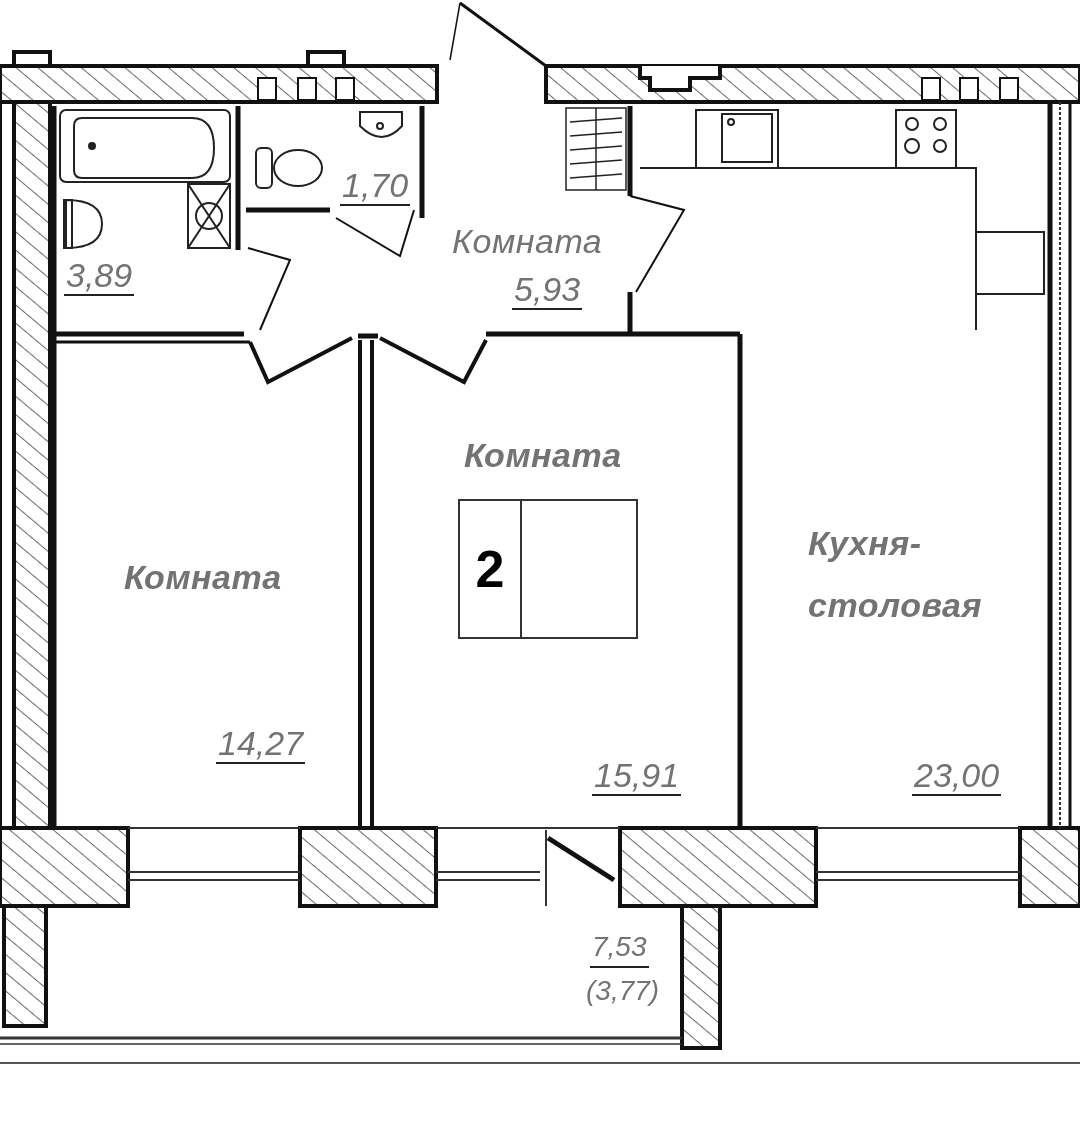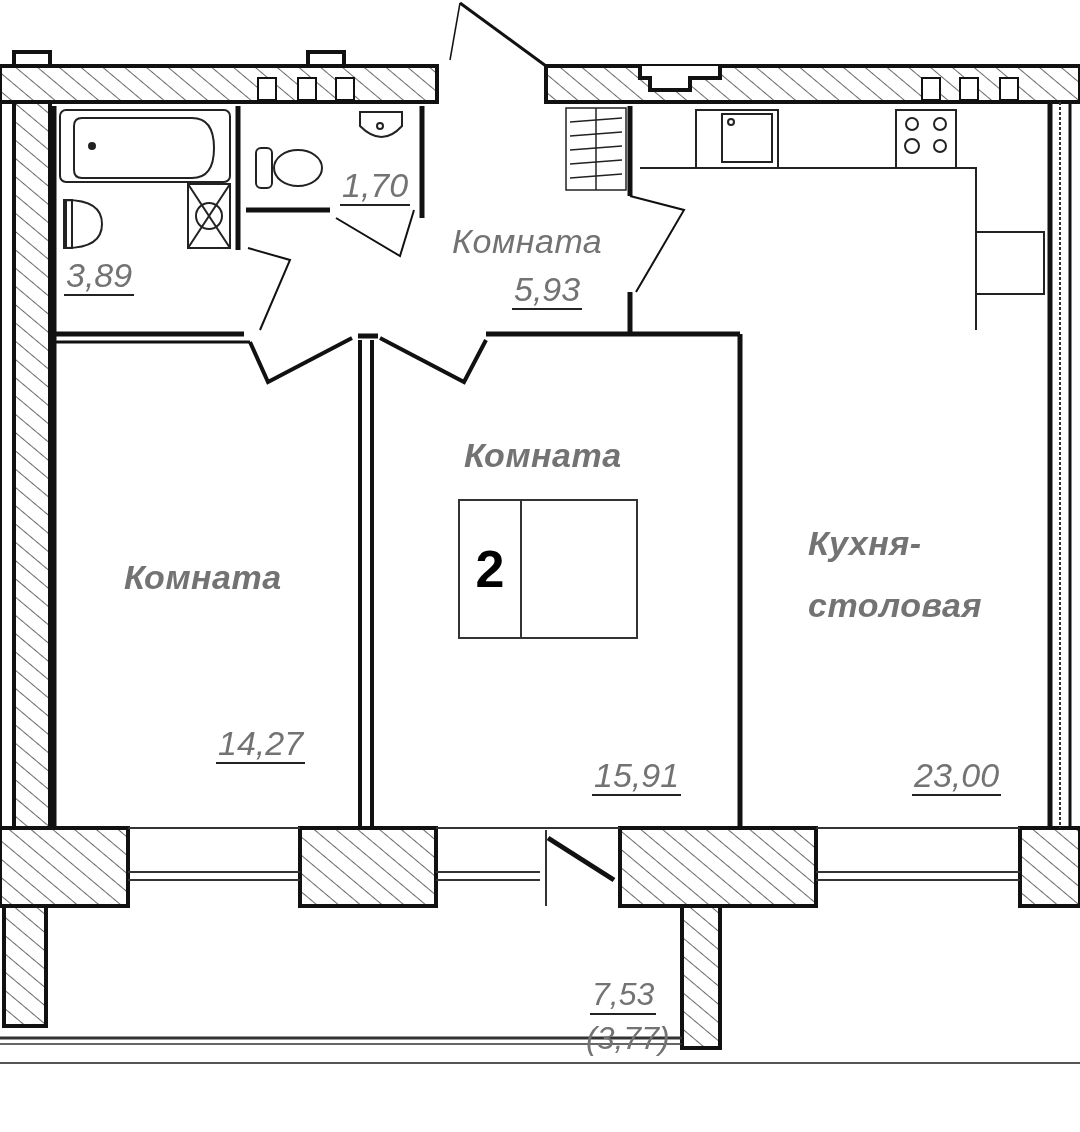--- a/index.html
+++ b/index.html
@@ -1,21 +1,21 @@
 <!DOCTYPE html>
 <html><head>
 <meta charset="utf-8">
 <style>
   html,body{margin:0;padding:0;background:#fff;}
   body{width:1080px;height:1132px;position:relative;overflow:hidden;font-family:"Liberation Sans",sans-serif;}
   #plan{position:absolute;left:0;top:0;width:1080px;height:1132px;}
   .lbl{position:absolute;color:#737373;white-space:nowrap;font-family:"Liberation Sans",sans-serif;font-style:italic;}
   .room-name{font-size:34px;font-weight:bold;letter-spacing:0.5px;}
   .area{font-size:34px;border-bottom:2px solid #222;line-height:38px;padding:0 2px;}
-  .area.small{font-size:32px;margin-top:47px;}
+  .area.small{font-size:28px;}
   .area.plain{border-bottom:none;}
   .summary{position:absolute;left:458px;top:499px;width:180px;height:140px;border:2px solid #333;box-sizing:border-box;display:flex;}
   .summary .count{width:60px;border-right:2px solid #333;display:flex;align-items:center;justify-content:center;font-size:52px;font-weight:bold;}
   .summary .rows{flex:1;display:flex;flex-direction:column;}
   .summary .row{flex:1;display:flex;align-items:center;justify-content:center;font-size:34px;border-bottom:2px solid #333;}
   .summary .row:last-child{border-bottom:none;}
   .bottom-line{position:absolute;left:0;top:1062px;width:1080px;height:2px;background:#555;}
 </style>
 </head>
 <body>

